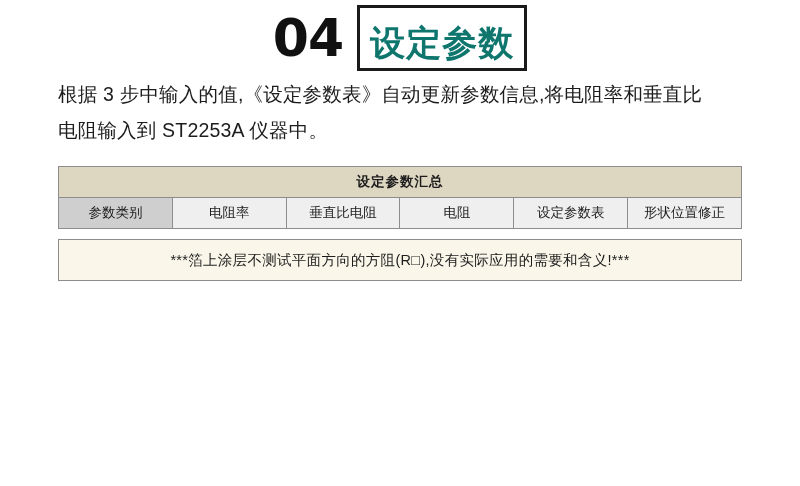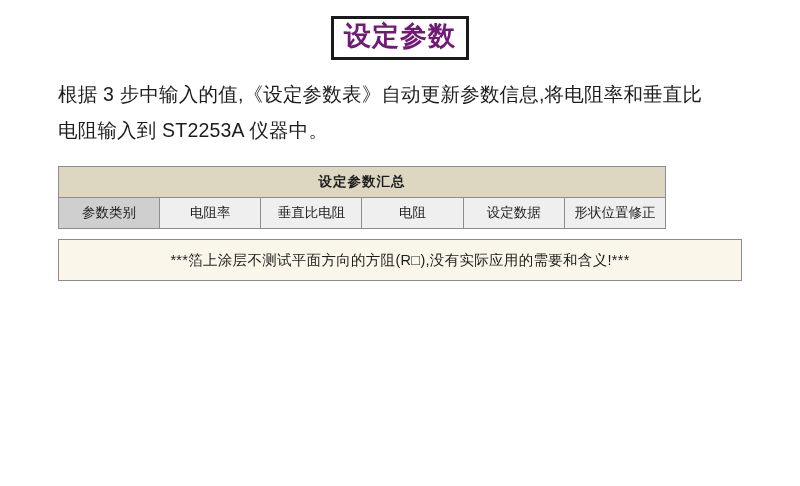--- a/index.html
+++ b/index.html
@@ -34,44 +34,44 @@
   .step-number {
     font-family: "DejaVu Sans", sans-serif;
     font-size: 52px;
     font-weight: 700;
     letter-spacing: -1px;
     line-height: 1;
     color: #111111;
   }
   .step-title {
     border: 3px solid #1a1a1a;
-    padding: 3px 10px 5px 10px;
-    font-size: 27px;
+    padding: 16px 10px 5px 10px;
+    font-size: 35px;
     font-weight: 700;
     line-height: 1.1;
-    color: #701a75;
+    color: #0f766e;
     letter-spacing: 1px;
   }
 
   
   .paragraph {
     margin: 14px 80px 0 58px;
     font-size: 19.5px;
     line-height: 1.85;
     color: #1c1c1c;
     letter-spacing: 0.2px;
   }
 
   
   .table-wrap {
     margin: 18px 58px 0 58px;
   }
   table.param {
     border-collapse: collapse;
-    width: 608px;
+    width: 684px;
     table-layout: fixed;
     border: 1px solid #777;
   }
   table.param td, table.param th {
     border: 1px solid #8d8d8d;
     text-align: center;
     vertical-align: middle;
     font-size: 13.5px;
     color: #1c1c1c;
     padding: 0;
@@ -135,37 +135,38 @@
     color: #1c1c1c;
     letter-spacing: 0.3px;
   }
 </style>
 </head>
 <body>
 
 <div class="page">
 
   <div class="header">
+    <div class="step-number">04</div>
     <div class="step-title">设定参数</div>
   </div>
 
   <div class="paragraph">根据 3 步中输入的值,《设定参数表》自动更新参数信息,将电阻率和垂直比电阻输入到 ST2253A 仪器中。</div>
 
   <div class="table-wrap">
     <table class="param">
       <tbody>
         <tr class="title-row">
           <td colspan="6">设定参数汇总</td>
         </tr>
         <tr class="head-row">
           <td class="label-cell">参数类别</td>
           <td class="head-cell">电阻率</td>
           <td class="head-cell">垂直比电阻</td>
           <td class="head-cell">电阻</td>
-          <td class="head-cell">设定数据</td>
+          <td class="head-cell">设定参数表</td>
           <td class="head-cell">形状位置修正</td>
         </tr>
       </tbody>
     </table>
   </div>
 
   <div class="footer-note">***箔上涂层不测试平面方向的方阻(R□),没有实际应用的需要和含义!***</div>
 
 </div>
 

